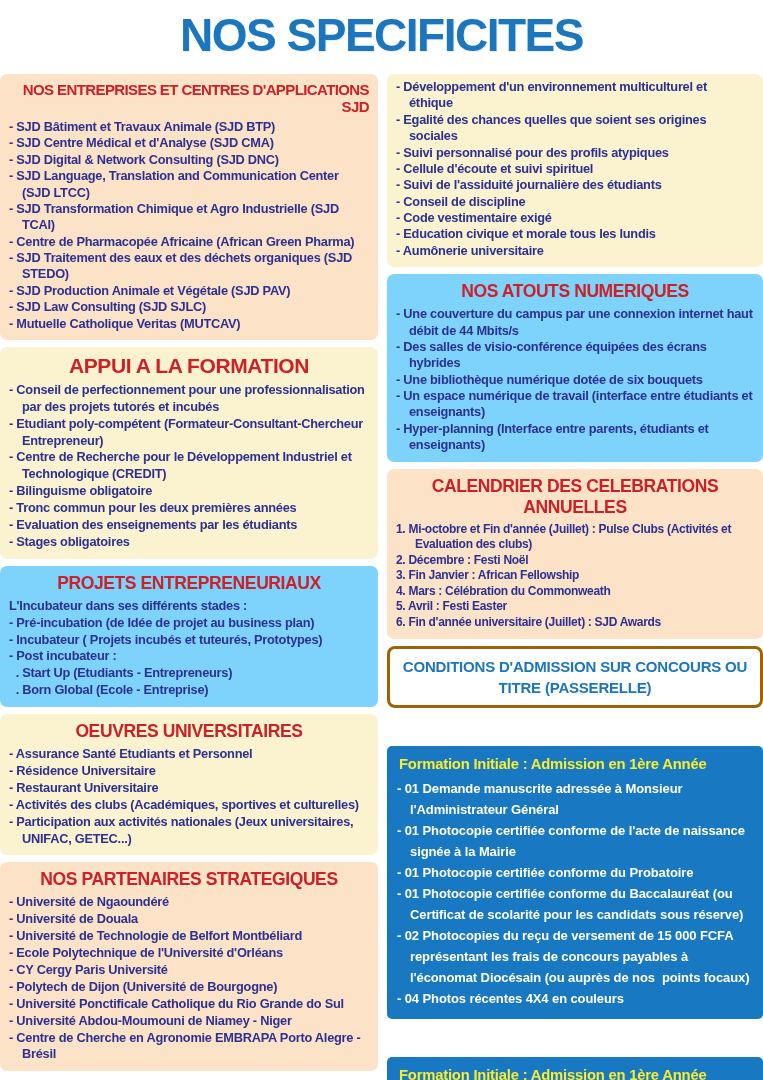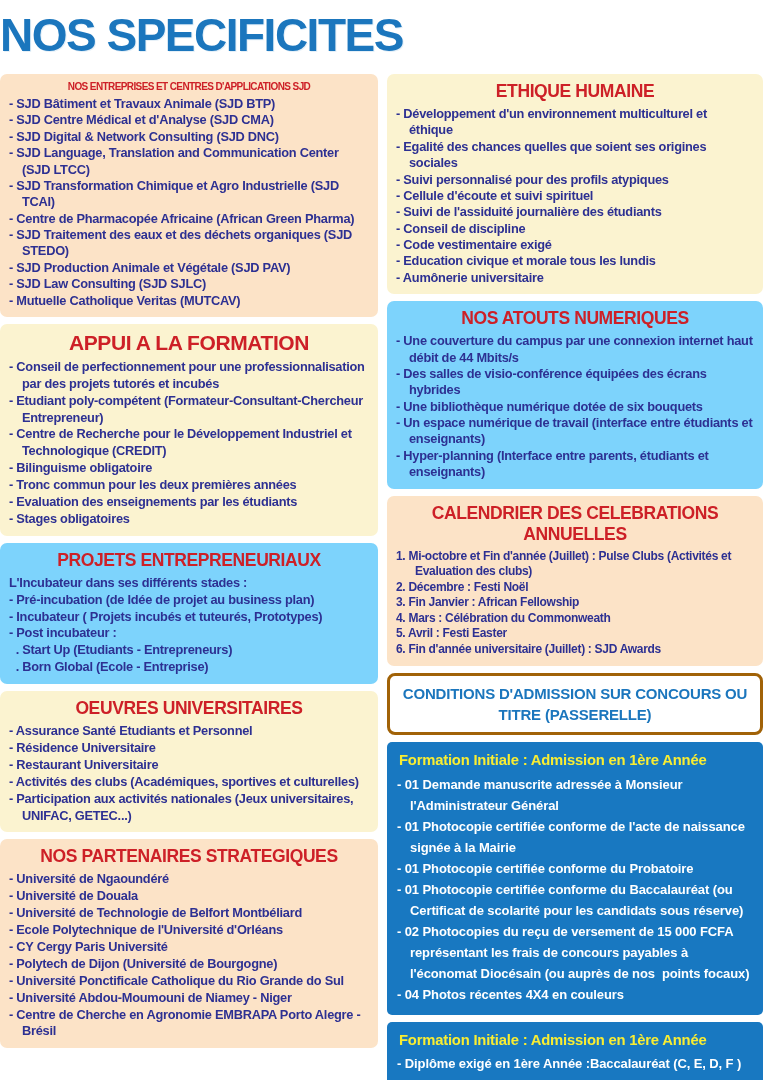--- a/index.html
+++ b/index.html
@@ -1,60 +1,60 @@
 <!DOCTYPE html>
 <html><head>
 <meta charset="utf-8">
 <style>
   * { box-sizing: border-box; margin: 0; padding: 0; }
   html,body { width: 763px; background: #ffffff; }
   body { font-family: "Liberation Sans", sans-serif; height: 1080px; overflow: hidden; }
   .page { width: 763px; height: 1080px; position: relative; background: #fff; }
 
   .main-title {
-    text-align: left; color: #1b76bd; font-weight: bold;
+    text-align: center; color: #1b76bd; font-weight: bold;
     font-size: 46px; letter-spacing: -1.5px; padding-top: 8px;
     text-shadow: 1px 1px 0 #7fb3da33;
   }
 
   .columns { display: flex; gap: 9px; margin-top: 12px; align-items: flex-start; }
   .col { display: flex; flex-direction: column; gap: 7px; }
   .col-left  { width: 378px; }
   .col-right { width: 376px; }
 
   .box { border-radius: 7px; padding: 5px 9px 8px 9px; width: 100%; }
   .bg-peach { background: #fce3c7; }
   .bg-cream { background: #fbf3d0; }
   .bg-lav   { background: #7dd3fc; }
   .bg-blue  { background: #1878c1; }
 
   .box-title {
     color: #cd2027; font-weight: bold; text-align: center;
     font-size: 17.5px; letter-spacing: -0.4px; margin: 2px 0 4px 0;
   }
-  .box-title.small { font-size: 10px; letter-spacing: -0.6px; }
+  .box-title.small { font-size: 15px; letter-spacing: -0.6px; text-align: right; }
 
   .li {
     color: #2d3092; font-weight: 600; font-size: 12.8px; line-height: 1.32;
     letter-spacing: -0.25px; padding-left: 13px; text-indent: -13px;
     white-space: pre-wrap;
   }
   .tight .li { line-height: 1.28; }
   .cal .li { font-weight: 800; font-size: 12px; line-height: 1.3; letter-spacing: -0.3px; padding-left: 19px; text-indent: -19px; }
 
   .conditions-box {
     border: 3px solid #a16207; background: #fff; border-radius: 8px;
     padding: 7px 12px; text-align: center;
   }
   .conditions-title {
     color: #1b76bd; font-weight: bold; font-size: 15px; line-height: 1.4;
     letter-spacing: -0.2px;
   }
 
-  .bg-blue { border-radius: 5px; padding: 8px 10px 10px 10px; }
+  .bg-blue { border-radius: 5px; padding: 8px 10px 10px 10px; margin-top: 31px; }
   .blue-title { color: #f9ed32; font-weight: bold; font-size: 14.8px; margin: 2px 0 6px 2px; letter-spacing: -0.2px; }
   .bg-blue .li { color: #ffffff; font-weight: 600; font-size: 13px; line-height: 1.62; letter-spacing: -0.1px; }
   .bg-blue.compact .li { line-height: 1.5; }
 </style>
 </head>
 <body>
 
 <div class="page">
 
   <div class="main-title">NOS SPECIFICITES</div>
@@ -128,21 +128,20 @@
             <div class="li"><span>- Université Abdou-Moumouni de Niamey - Niger</span></div>
             <div class="li"><span>- Centre de Cherche en Agronomie EMBRAPA Porto Alegre - Brésil</span></div>
           </div>
       </div>
 
     </div>
 
     <div class="col col-right">
 
       <div class="box bg-cream tight">
-        <div class="box-title">ETHIQUE HUMAINE</div>
         <div>
             <div class="li"><span>- Développement d'un environnement multiculturel et éthique</span></div>
             <div class="li"><span>- Egalité des chances quelles que soient ses origines sociales</span></div>
             <div class="li"><span>- Suivi personnalisé pour des profils atypiques</span></div>
             <div class="li"><span>- Cellule d'écoute et suivi spirituel</span></div>
             <div class="li"><span>- Suivi de l'assiduité journalière des étudiants</span></div>
             <div class="li"><span>- Conseil de discipline</span></div>
             <div class="li"><span>- Code vestimentaire exigé</span></div>
             <div class="li"><span>- Education civique et morale tous les lundis</span></div>
             <div class="li"><span>- Aumônerie universitaire</span></div>

